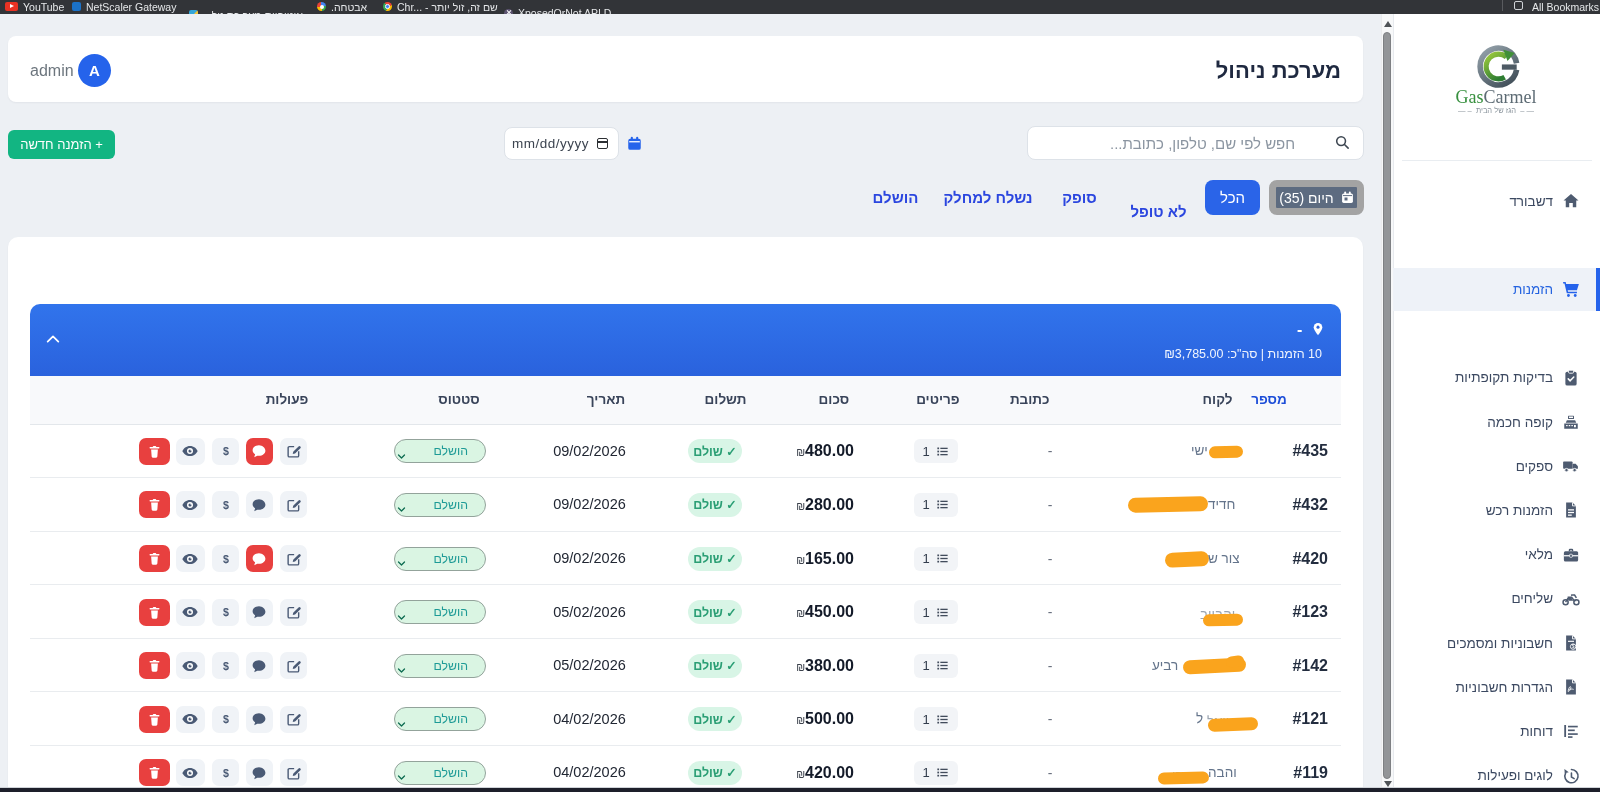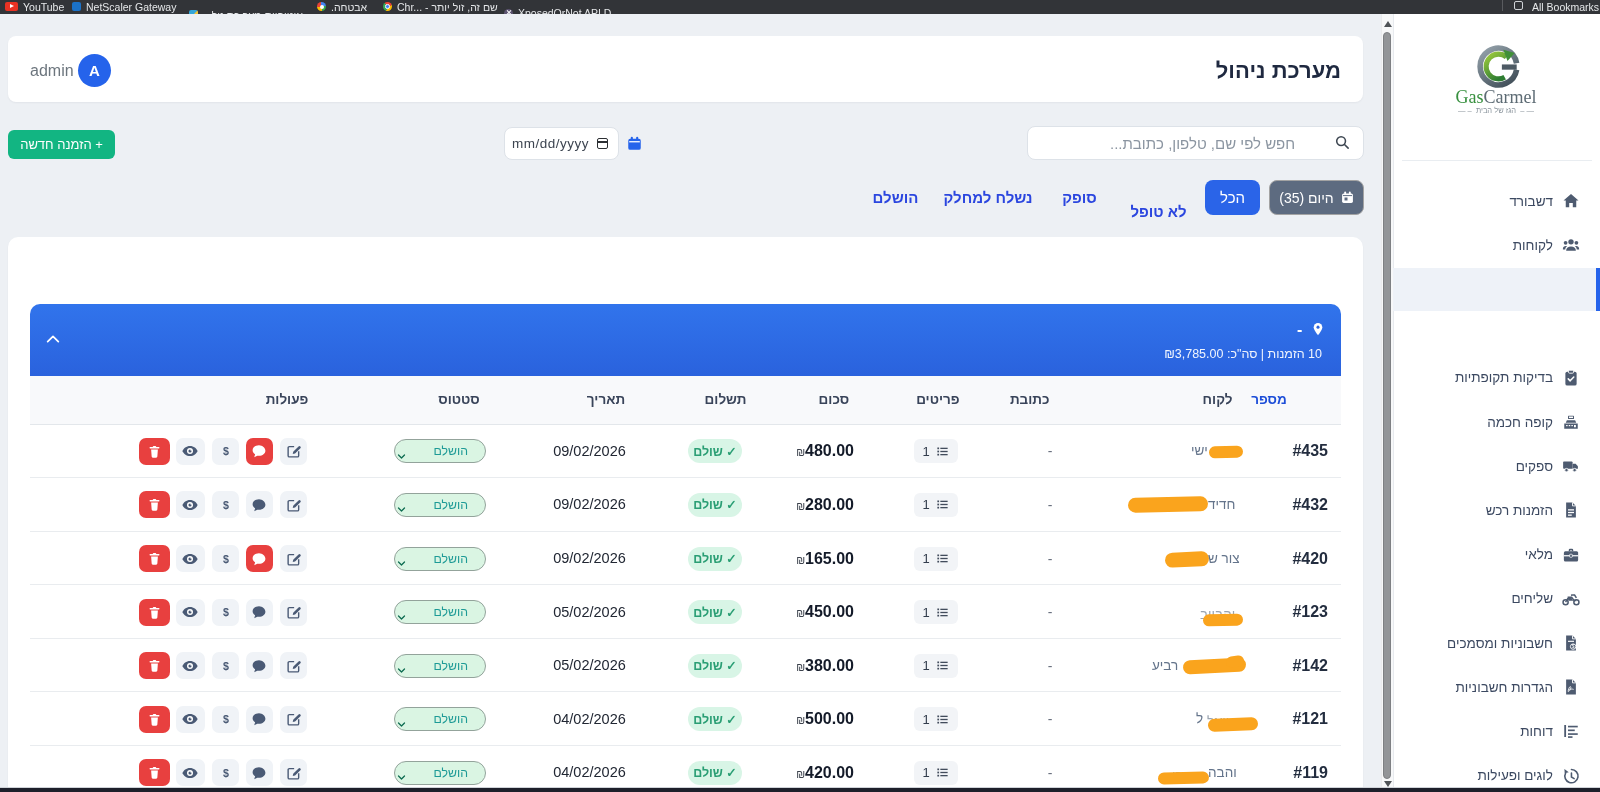--- a/index.html
+++ b/index.html
@@ -55,21 +55,21 @@
         <rect x="6" y="1" width="3.4" height="6" rx="1.7" fill="#2563eb"></rect>
         <rect x="14.6" y="1" width="3.4" height="6" rx="1.7" fill="#2563eb"></rect>
         <rect x="3.5" y="8.2" width="17" height="2" fill="#fff"></rect>
       </svg></div>
     <div class="abs" style="left:1027px;top:126px;width:337px;height:34px;background:#fff;border:1px solid #dde2e8;border-radius:8px;"></div>
     <div class="abs" style="left:1040px;top:135px;width:250px;text-align:left;font-size:15px;color:#8b95a1;direction:rtl;left:1110px;width:220px;">חפש לפי שם, טלפון, כתובת...</div>
     <div class="abs" style="left:1334px;top:134px;"><svg width="17" height="17" viewBox="0 0 24 24">
         <circle cx="10" cy="10" r="6.2" fill="none" stroke="#3e4752" stroke-width="2.2"></circle>
         <path d="M14.8 14.8L20 20" stroke="#3e4752" stroke-width="2.2" stroke-linecap="round"></path>
       </svg></div>
-    <div class="abs" style="left:1269px;top:180px;width:95px;height:35px;background:#5d6b80;border:1px solid #a3a3a3;border-radius:8px;color:#fff;font-size:14px;display:flex;align-items:center;justify-content:center;gap:7px;direction:rtl;">
+    <div class="abs" style="left:1269px;top:180px;width:95px;height:35px;background:#5d6b80;border:7px solid #a3a3a3;border-radius:8px;color:#fff;font-size:14px;display:flex;align-items:center;justify-content:center;gap:7px;direction:rtl;">
       <svg width="13" height="13" viewBox="0 0 24 24">
         <rect x="2" y="4.5" width="20" height="17.5" rx="3" fill="#fff"></rect>
         <rect x="6" y="1" width="3.4" height="6" rx="1.7" fill="#fff"></rect>
         <rect x="14.6" y="1" width="3.4" height="6" rx="1.7" fill="#fff"></rect>
         <rect x="3.5" y="7.6" width="17" height="1.8" fill="#5d6b80"></rect>
         <rect x="6.5" y="12" width="5.5" height="5.5" fill="#5d6b80"></rect>
       </svg>
       <span>היום (35)</span>
     </div>
     <div class="abs" style="left:1205px;top:180px;width:55px;height:35px;background:#2a64e8;border-radius:8px;color:#fff;font-size:15px;display:flex;align-items:center;justify-content:center;">הכל</div>
@@ -509,33 +509,30 @@
       </svg></div>
     <div class="abs" style="left:1396px;top:87px;width:200px;text-align:center;font-family:'Liberation Serif',serif;font-size:18px;"><span style="color:#38903f;">Gas</span><span style="color:#5d6b74;">Carmel</span></div>
     <div class="abs" style="left:1396px;top:106px;width:200px;text-align:center;font-size:7.5px;color:#8a949c;">— – &nbsp;הגז של הבית&nbsp; – —</div>
     <div class="abs" style="left:1402px;top:160px;width:190px;height:1px;background:#e9edf1;"></div>
     <div class="mi" style="top:179.0px;left:1393px;width:203px;color:#3c4961;">
       <svg width="18" height="18" viewBox="0 0 24 24">
         <path d="M12 2.8 22 11.2h-3v9h-4.6v-5.6H9.6v5.6H5v-9H2z" fill="#4e5b70"></path>
       </svg>
       <span>דשבורד</span>
     </div>
-    <div class="mi" style="top:223.2px;left:1393px;width:203px;color:#3c4961;">
-      <svg width="18" height="18" viewBox="0 0 24 24">
-        <circle cx="12" cy="7.8" r="3.6" fill="#4e5b70"></circle>
-        <circle cx="4.8" cy="9" r="2.5" fill="#4e5b70"></circle>
-        <circle cx="19.2" cy="9" r="2.5" fill="#4e5b70"></circle>
-        <path d="M5.6 19.5v-.7c0-3 2.8-4.9 6.4-4.9s6.4 1.9 6.4 4.9v.7z" fill="#4e5b70"></path>
-        <path d="M1.2 16.8c0-2.3 1.8-3.6 3.9-3.6.6 0 1.2.1 1.7.3-1.5 1-2.4 2.4-2.4 4.1v.4H1.2z" fill="#4e5b70"></path>
-        <path d="M22.8 16.8c0-2.3-1.8-3.6-3.9-3.6-.6 0-1.2.1-1.7.3 1.5 1 2.4 2.4 2.4 4.1v.4h3.2z" fill="#4e5b70"></path>
-      </svg>
-      <span>לקוחות</span>
-    </div>
     <div class="abs" style="left:1393px;top:268.1px;width:207px;height:42.8px;background:#eef2f8;"></div>
     <div class="abs" style="left:1596px;top:268.1px;width:4px;height:42.8px;background:#2563eb;"></div>
+    <div class="mi" style="top:267.4px;left:1393px;width:203px;color:#2463e0;">
+      <svg width="18" height="18" viewBox="0 0 24 24">
+        <path d="M1.5 2.8h3.4l.6 2.4h17l-2.6 8.6H7.6l.5 2h11.8v2H6.4L3.3 4.8H1.5z" fill="#2563eb"></path>
+        <circle cx="8.6" cy="20.6" r="1.9" fill="#2563eb"></circle>
+        <circle cx="17.6" cy="20.6" r="1.9" fill="#2563eb"></circle>
+      </svg>
+      <span>הזמנות</span>
+    </div>
     <div class="mi" style="top:355.8px;left:1393px;width:203px;color:#3c4961;padding-left:14px;">
       <svg width="18" height="18" viewBox="0 0 24 24">
         <rect x="4.5" y="3.5" width="15" height="18.5" rx="2.5" fill="#4e5b70"></rect>
         <rect x="8.7" y="1.6" width="6.6" height="4" rx="1.3" fill="#4e5b70" stroke="#fff" stroke-width="1.2"></rect>
         <path d="M8.3 13.2l2.6 2.6 4.8-5" fill="none" stroke="#fff" stroke-width="2" stroke-linecap="round" stroke-linejoin="round"></path>
       </svg>
       <span>בדיקות תקופתיות</span>
     </div>
     <div class="mi" style="top:400.0px;left:1393px;width:203px;color:#3c4961;">
       <svg width="18" height="18" viewBox="0 0 24 24">

